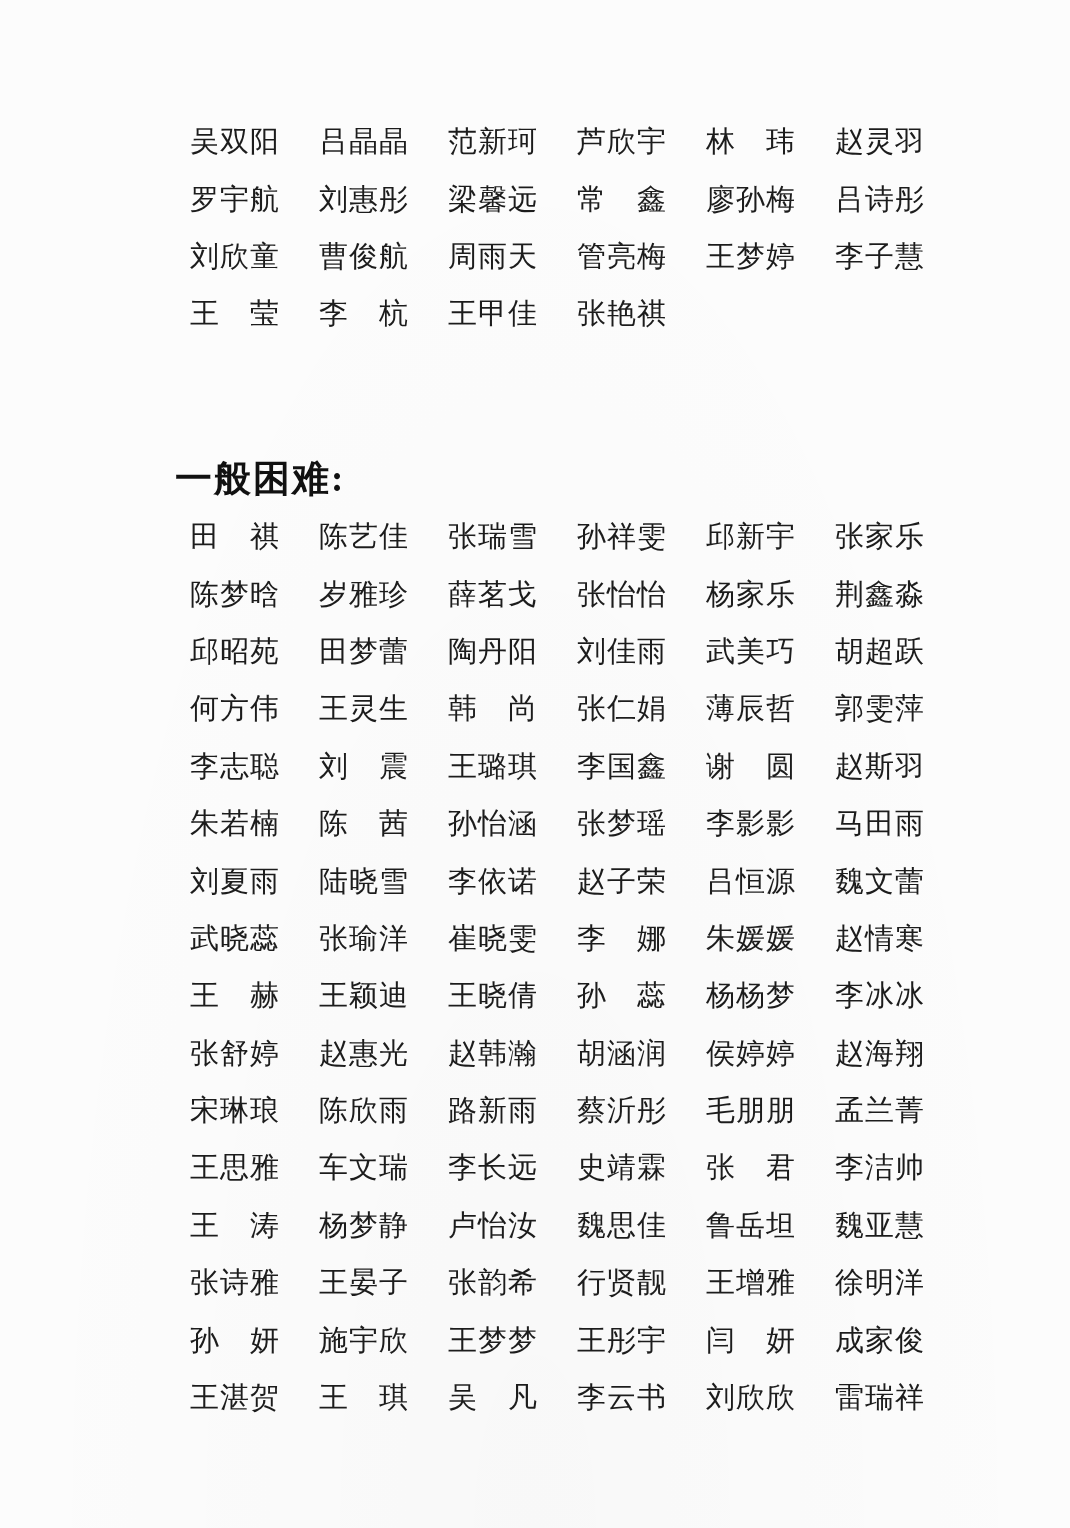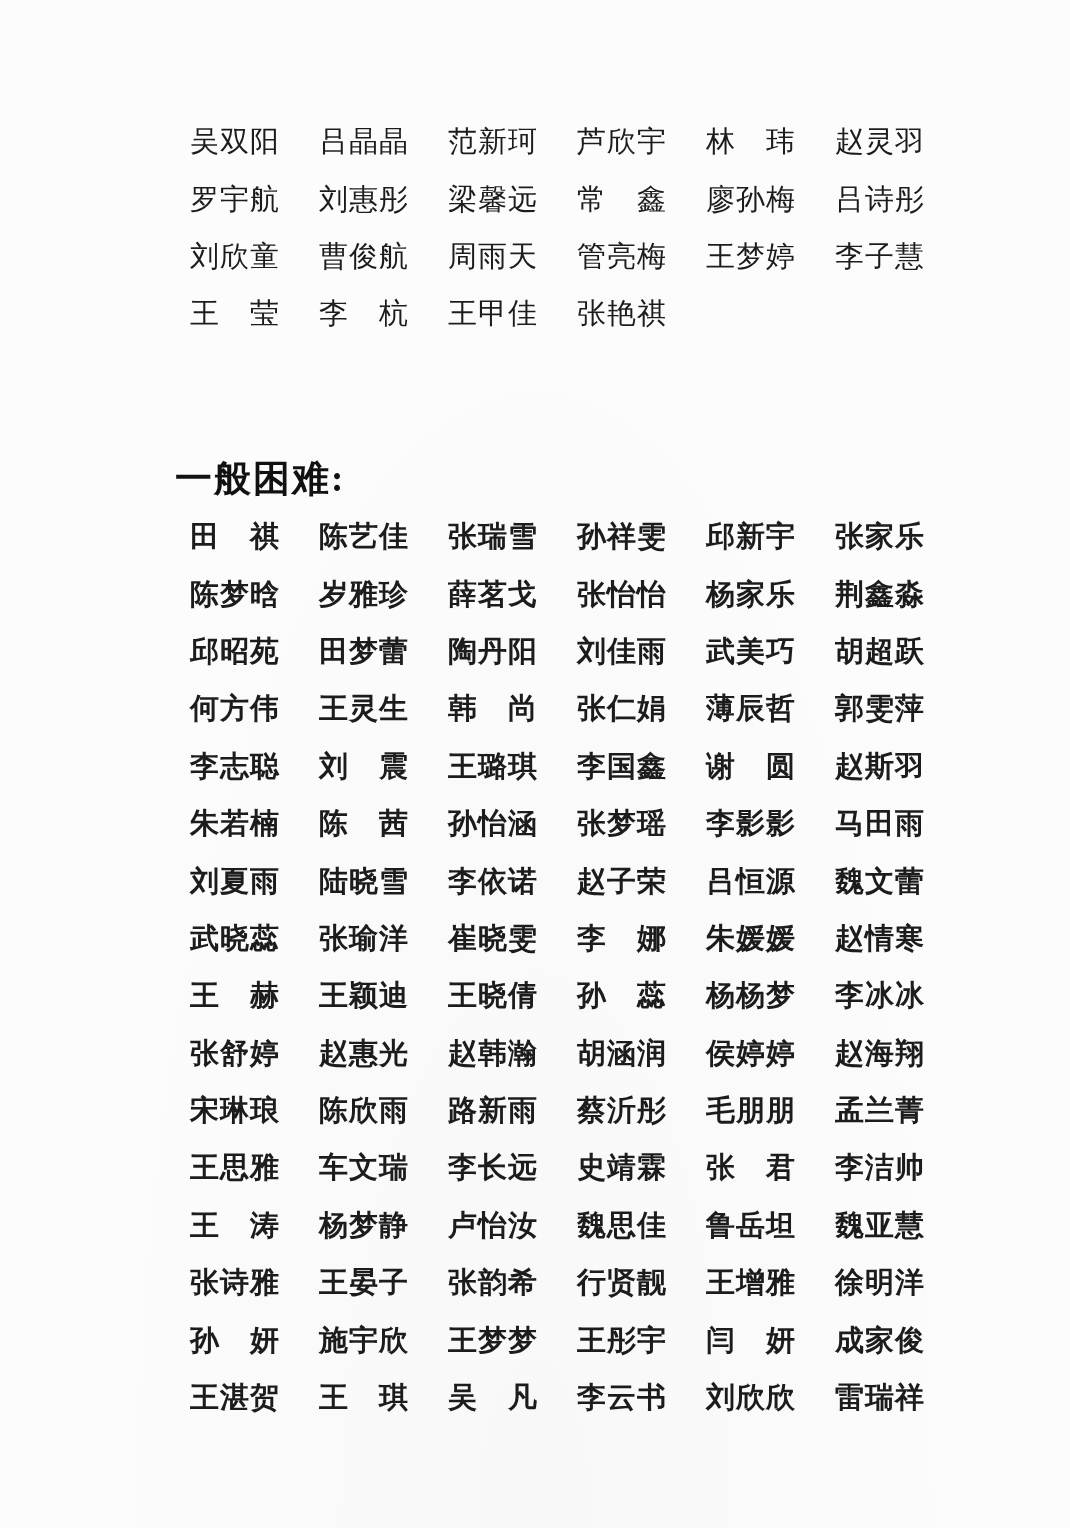--- a/index.html
+++ b/index.html
@@ -30,21 +30,20 @@
     align-items: center;
     position: absolute;
   }
   .top-list {
     left: 190px;
     top: 113px;
   }
   .main-list {
     left: 190px;
     top: 508px;
-    font-weight: bold;
   }
   .name-cell {
     font-size: 29px;
     line-height: 1;
     white-space: pre;
     letter-spacing: 1px;
     color: #1c1c1c;
   }
   .section-heading {
     position: absolute;

